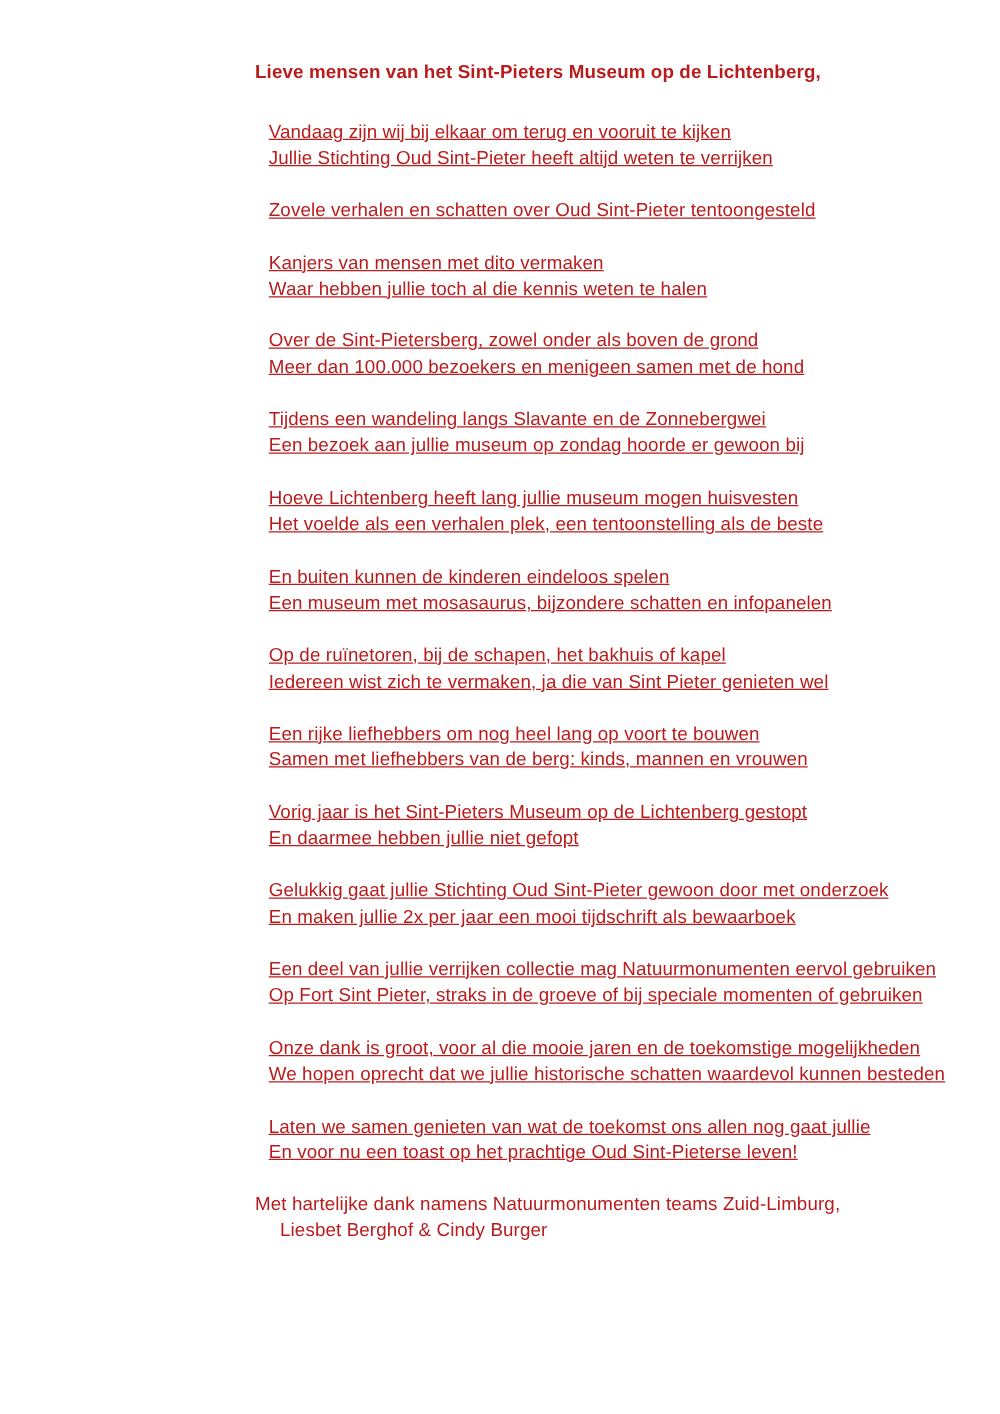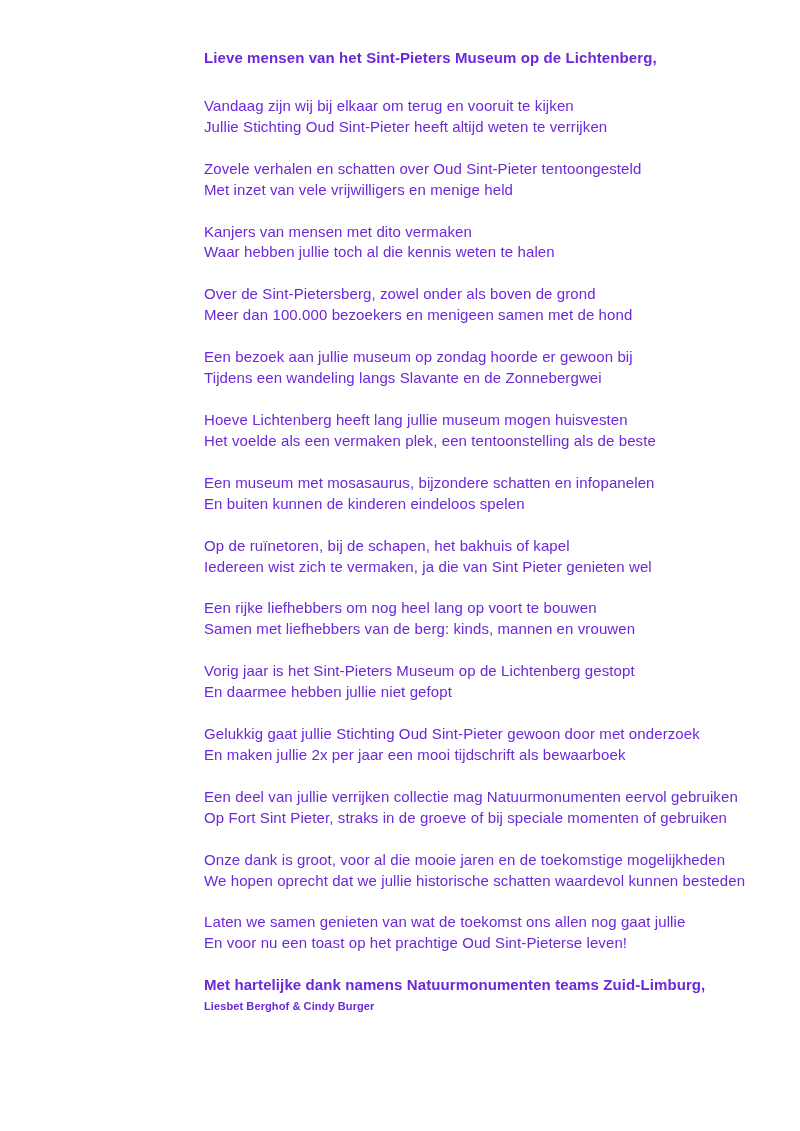--- a/index.html
+++ b/index.html
@@ -7,103 +7,104 @@
     padding: 0;
     background: #ffffff;
   }
   .page {
     position: relative;
     width: 800px;
     height: 1131px;
     background: #ffffff;
     overflow: hidden;
     font-family: "Liberation Sans", sans-serif;
-    color: #6d28d9;
+    color: #b91c1c;
   }
   .content {
     position: absolute;
     top: 48px;
     left: 204px;
     right: 40px;
   }
   .poem-title {
     font-size: 15px;
     font-weight: bold;
     line-height: 20.9px;
     margin: 0 0 27px 0;
     letter-spacing: 0.1px;
   }
   .stanza {
-    margin: 0 0 21px 0;
+    margin: 0 0 21px 11px;
+    text-decoration: underline;
   }
   .poem-line {
     font-size: 15px;
     line-height: 20.9px;
     white-space: nowrap;
     letter-spacing: 0.1px;
   }
   .closing {
     margin: 0;
   }
   .closing-line {
     font-size: 15px;
-    font-weight: bold;
+    font-weight: normal;
     line-height: 20.9px;
     white-space: nowrap;
     letter-spacing: 0.1px;
   }
   .signature-line {
-    font-size: 11px;
-    font-weight: bold;
+    font-size: 15px;
+    font-weight: normal;
     line-height: 20.9px;
     white-space: nowrap;
     letter-spacing: 0.1px;
+    margin-left: 20px;
   }
 </style>
 </head>
 <body>
 
 <div class="page">
   <div class="content">
 
     <p class="poem-title">Lieve mensen van het Sint-Pieters Museum op de Lichtenberg,</p>
 
     <div class="stanza">
       <div class="poem-line">Vandaag zijn wij bij elkaar om terug en vooruit te kijken</div>
       <div class="poem-line">Jullie Stichting Oud Sint-Pieter heeft altijd weten te verrijken</div>
     </div>
 
     <div class="stanza">
       <div class="poem-line">Zovele verhalen en schatten over Oud Sint-Pieter tentoongesteld</div>
-      <div class="poem-line">Met inzet van vele vrijwilligers en menige held</div>
     </div>
 
     <div class="stanza">
       <div class="poem-line">Kanjers van mensen met dito vermaken</div>
       <div class="poem-line">Waar hebben jullie toch al die kennis weten te halen</div>
     </div>
 
     <div class="stanza">
       <div class="poem-line">Over de Sint-Pietersberg, zowel onder als boven de grond</div>
       <div class="poem-line">Meer dan 100.000 bezoekers en menigeen samen met de hond</div>
     </div>
 
     <div class="stanza">
+      <div class="poem-line">Tijdens een wandeling langs Slavante en de Zonnebergwei</div>
       <div class="poem-line">Een bezoek aan jullie museum op zondag hoorde er gewoon bij</div>
-      <div class="poem-line">Tijdens een wandeling langs Slavante en de Zonnebergwei</div>
     </div>
 
     <div class="stanza">
       <div class="poem-line">Hoeve Lichtenberg heeft lang jullie museum mogen huisvesten</div>
-      <div class="poem-line">Het voelde als een vermaken plek, een tentoonstelling als de beste</div>
+      <div class="poem-line">Het voelde als een verhalen plek, een tentoonstelling als de beste</div>
     </div>
 
     <div class="stanza">
+      <div class="poem-line">En buiten kunnen de kinderen eindeloos spelen</div>
       <div class="poem-line">Een museum met mosasaurus, bijzondere schatten en infopanelen</div>
-      <div class="poem-line">En buiten kunnen de kinderen eindeloos spelen</div>
     </div>
 
     <div class="stanza">
       <div class="poem-line">Op de ruïnetoren, bij de schapen, het bakhuis of kapel</div>
       <div class="poem-line">Iedereen wist zich te vermaken, ja die van Sint Pieter genieten wel</div>
     </div>
 
     <div class="stanza">
       <div class="poem-line">Een rijke liefhebbers om nog heel lang op voort te bouwen</div>
       <div class="poem-line">Samen met liefhebbers van de berg: kinds, mannen en vrouwen</div>

